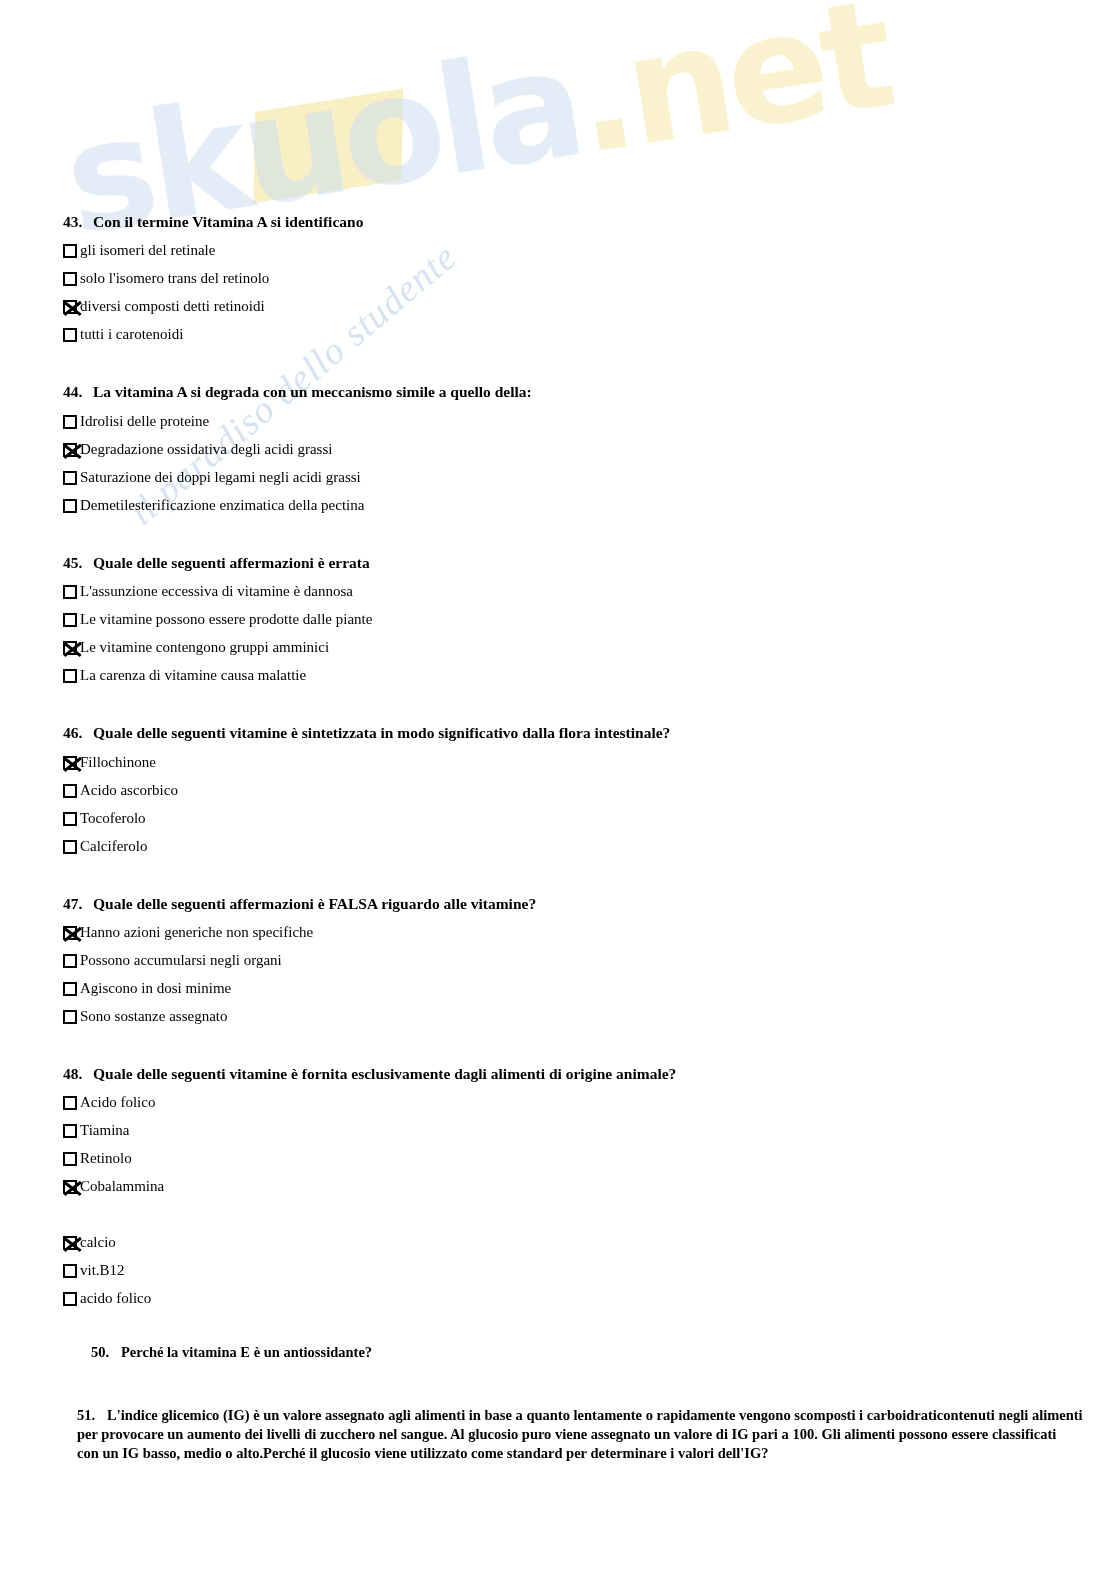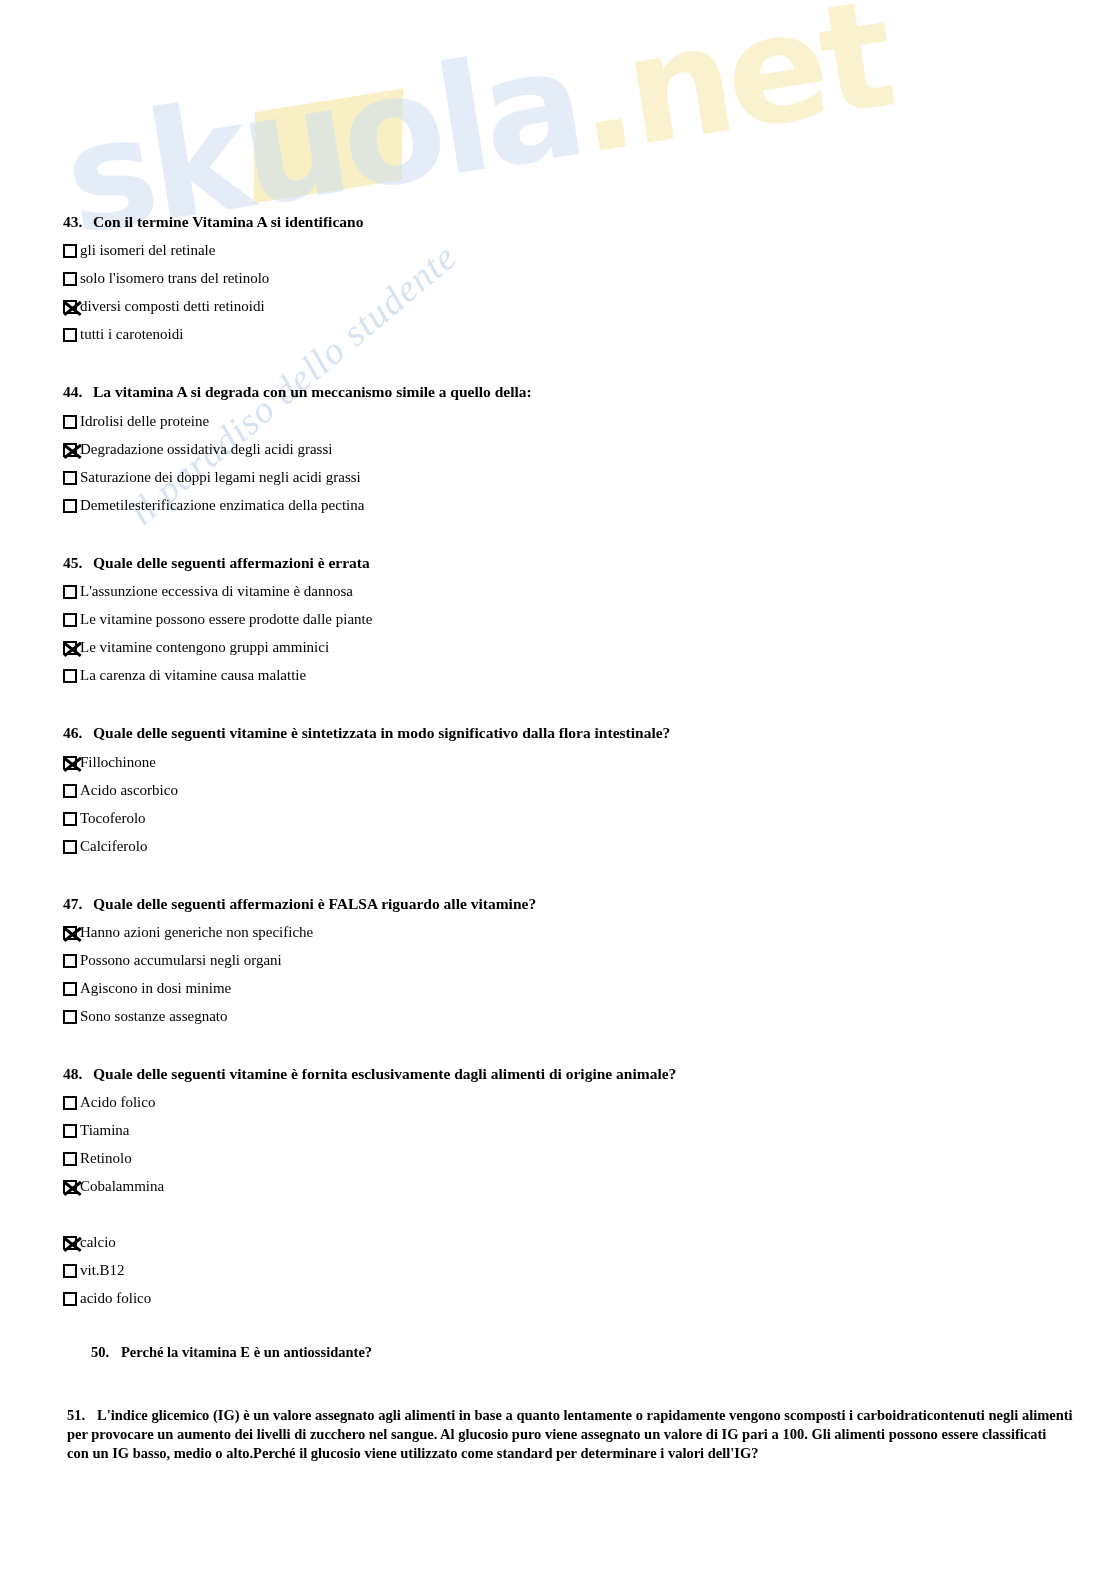--- a/index.html
+++ b/index.html
@@ -143,21 +143,21 @@
   .open-question .q-num {
     width: 30px;
     margin-left: 28px;
   }
   #q50-block { margin-top: 34px; }
   #q51-block { margin-top: 44px; }
   .q51-text {
     font-weight: bold;
     font-size: 14.5px;
     line-height: 1.30;
-    margin: 4px;
+    margin: 14px;
     text-align: left;
     width: 990px;
   }
   .q51-line { white-space: nowrap; display: block; }
 </style>
 </head>
 <body>
 
 <div id="watermark">
   <div class="wm-badge"></div>

